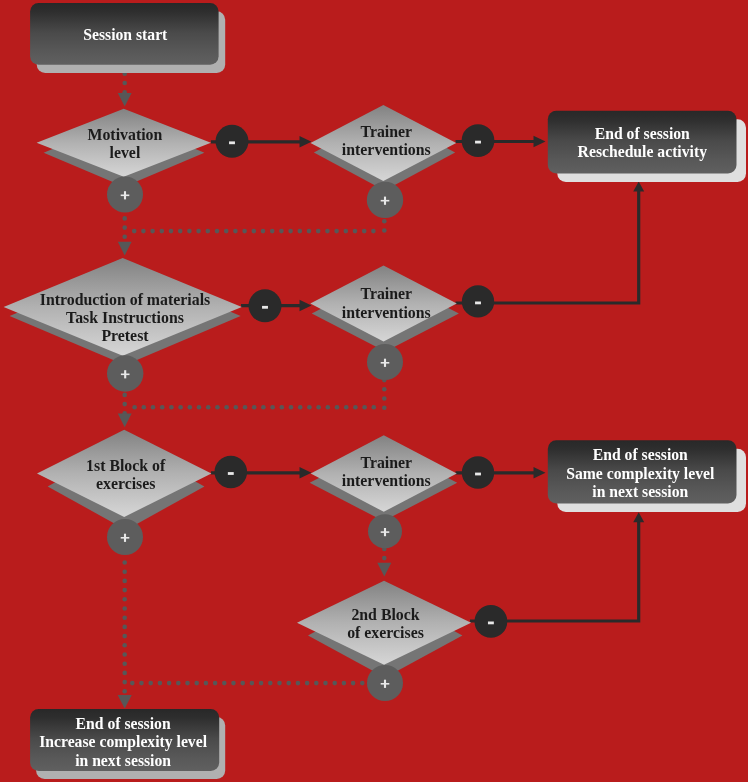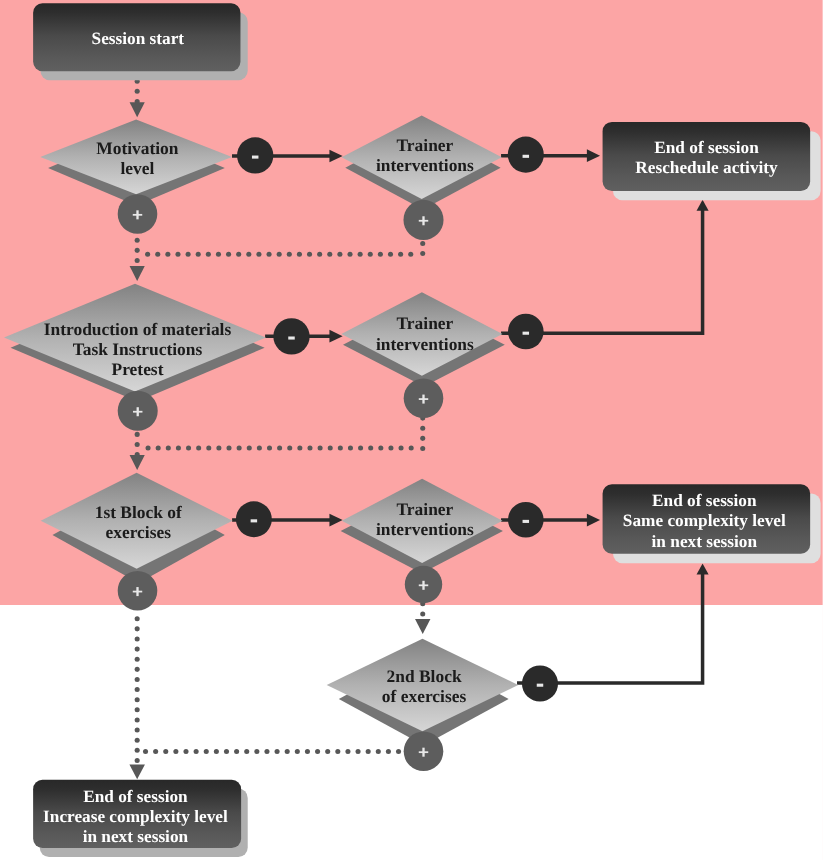--- a/index.html
+++ b/index.html
@@ -1,17 +1,17 @@
 <!DOCTYPE html>
 <html><head>
 <meta charset="utf-8">
 <style>
   html,body{margin:0;padding:0;background:#ffffff;}
   body{width:748px;height:782px;overflow:hidden;}
-  #stage{position:relative;width:748px;height:550px;background:#fca5a5;}
+  #stage{position:relative;width:748px;height:782px;background:#b91c1c;}
   svg#fc{position:absolute;left:0;top:0;width:748px;height:782px;display:block;filter:grayscale(1);}
   #fc text{font-family:"Liberation Serif",serif;font-weight:bold;}
   .boxtext{fill:#ffffff;font-size:15.7px;text-anchor:middle;}
   .dtext{fill:#1b1b1b;font-size:15.85px;text-anchor:middle;}
   .signtxt{font-family:"Liberation Sans",sans-serif;font-weight:bold;text-anchor:middle;}
   .hidden-label{font-size:0.01px;fill:none;}
 </style>
 </head>
 <body>
 

